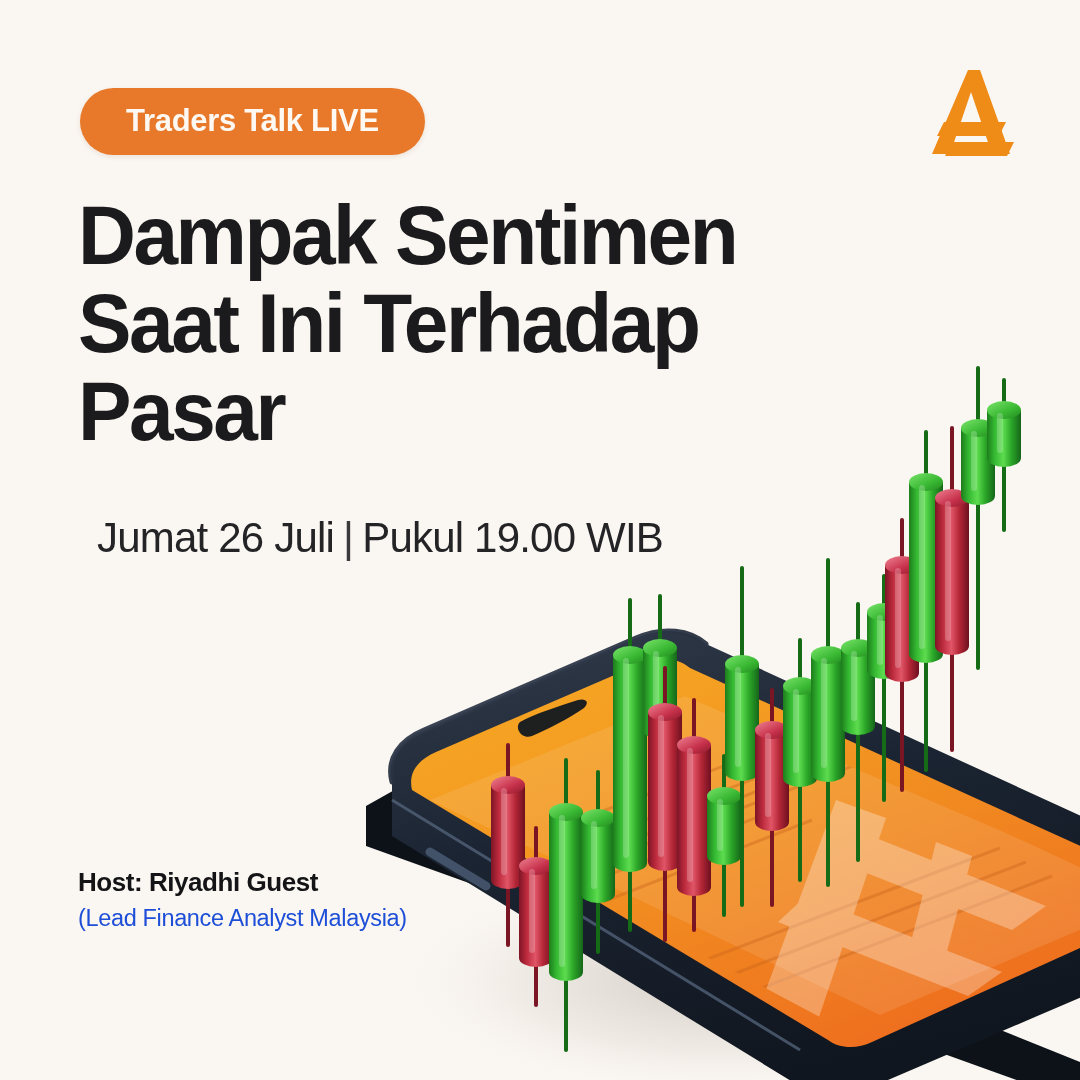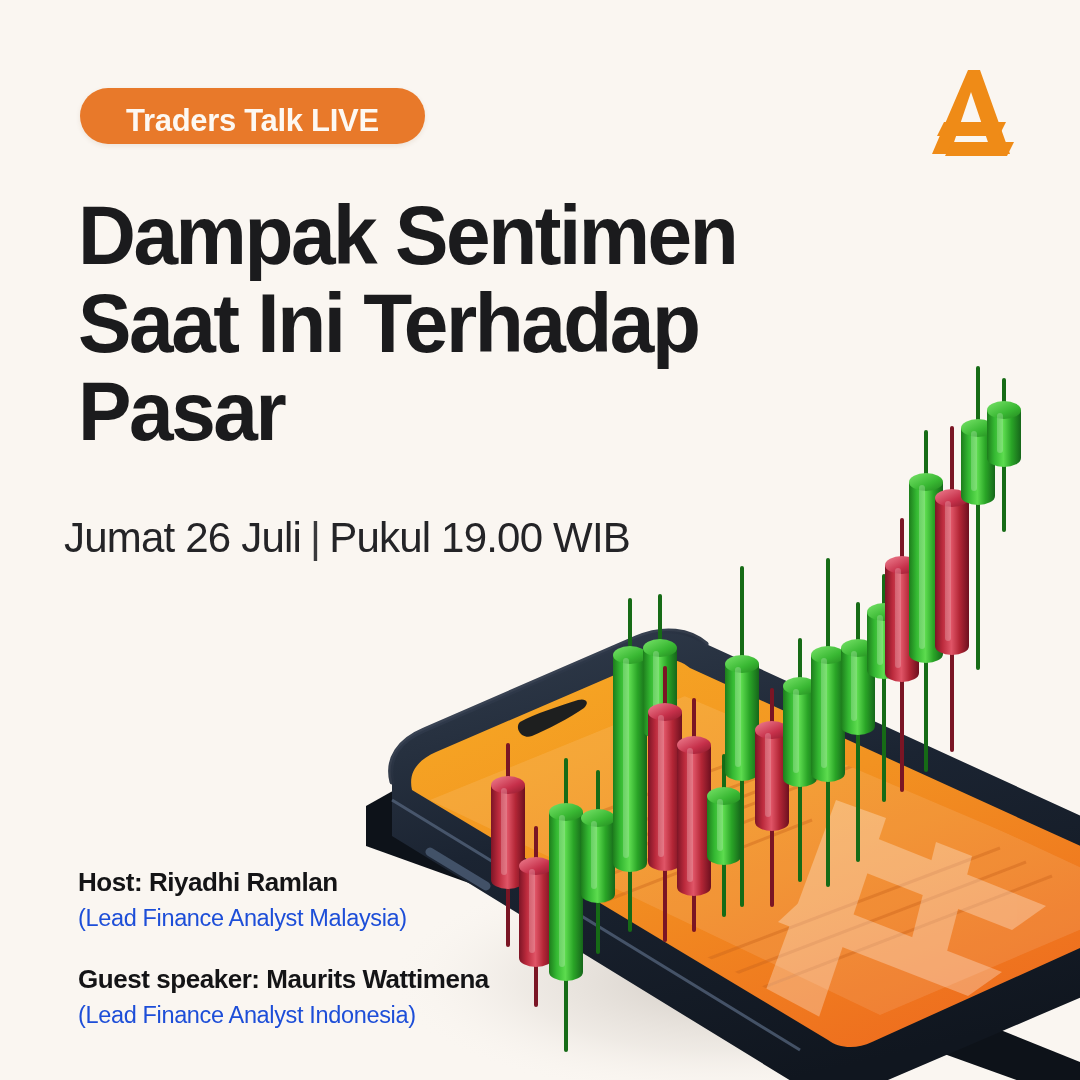--- a/index.html
+++ b/index.html
@@ -23,21 +23,21 @@
 
   
   #content { position:absolute; inset:0; z-index:4; }
 
   .badge {
     position:absolute;
     left:80px; top:88px;
     background:#e8792a;
     color:#fdf8f2;
     border-radius:999px;
-    padding:17px 46px 8px 46px;
+    padding:17px 46px 19px 46px;
     font-size:31px;
     font-weight:bold;
     letter-spacing:-0.3px;
     line-height:1;
     white-space:nowrap;
     box-shadow:0 2px 5px rgba(120,70,20,0.10);
   }
 
   .logo-wrap {
     position:absolute;
@@ -54,21 +54,21 @@
     font-weight:bold;
     line-height:1.045;
     letter-spacing:-2.6px;
     transform:scaleX(0.955);
     transform-origin:left top;
   }
   .headline .hl-line { display:block; white-space:nowrap; }
 
   .datetime {
     position:absolute;
-    left:64px; top:514px;
+    left:97px; top:514px;
     color:#242427;
     font-size:42px;
     font-weight:400;
     letter-spacing:-0.8px;
     white-space:nowrap;
   }
   .datetime .sep { padding:0 9px; font-weight:300; color:#3a3a3c; }
 
   .credits { position:absolute; left:78px; top:866px; }
   .credit-block { margin-bottom:30px; }
@@ -356,23 +356,19 @@
       <span class="hl-line">Saat Ini Terhadap</span>
       <span class="hl-line">Pasar</span>
     </h1>
 
     <div class="datetime">
       <span>Jumat 26 Juli</span><span class="sep">|</span><span>Pukul 19.00 WIB</span>
     </div>
 
     <div class="credits">
       <div class="credit-block">
-        <div class="credit-name">Host: Riyadhi Ramlan</div>
+        <div class="credit-name">Host: Riyadhi Guest</div>
         <div class="credit-role">(Lead Finance Analyst Malaysia)</div>
       </div>
-      <div class="credit-block">
-        <div class="credit-name">Guest speaker: Maurits Wattimena</div>
-        <div class="credit-role">(Lead Finance Analyst Indonesia)</div>
-      </div>
     </div>
 
   </div>
 </div>
 
 </body></html>

